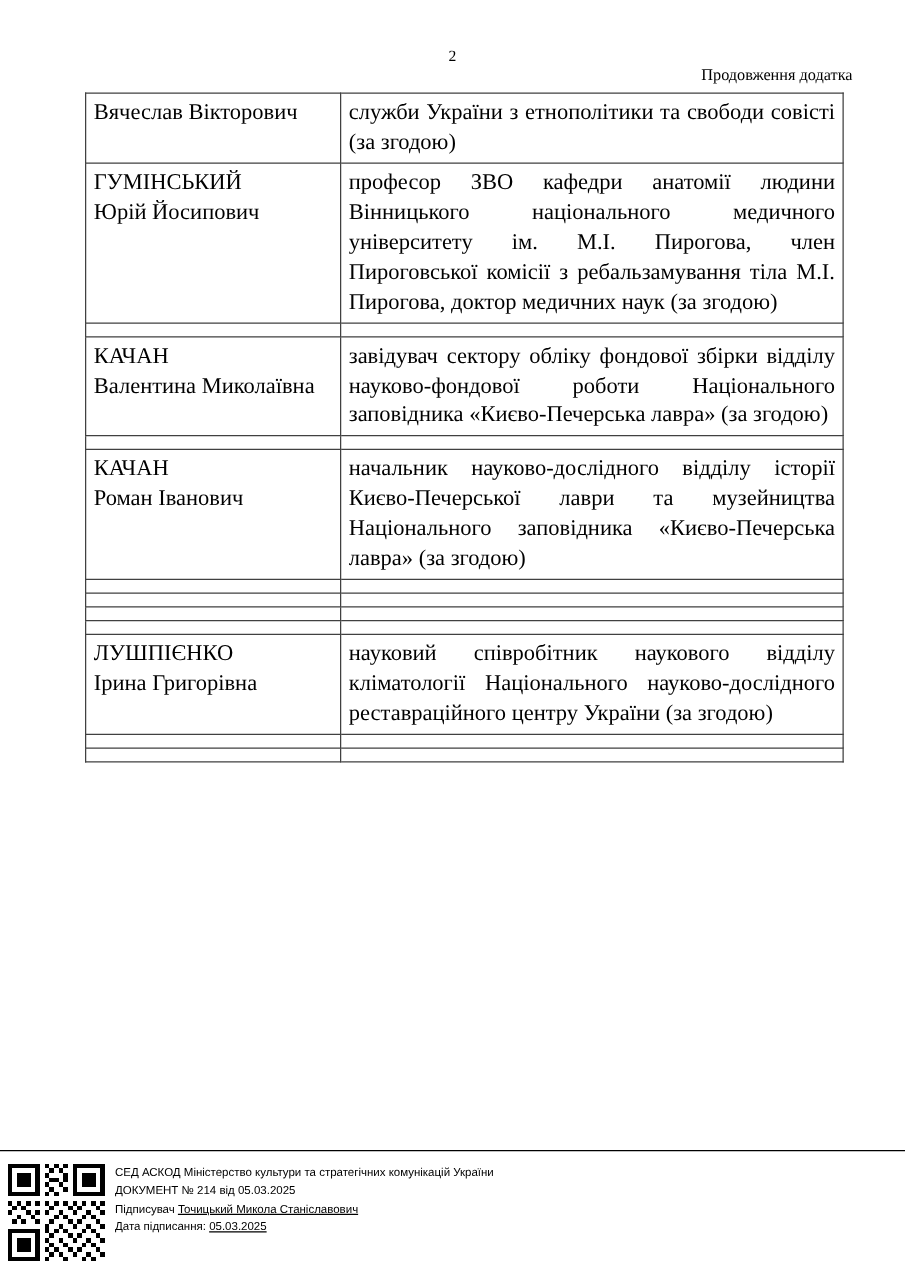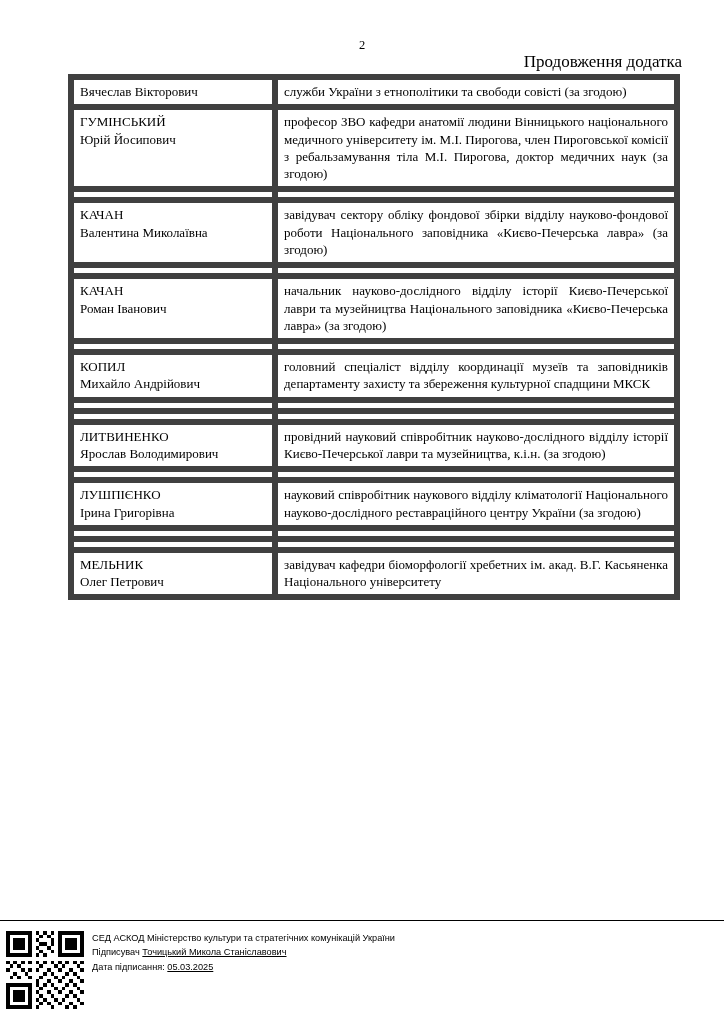--- a/index.html
+++ b/index.html
@@ -23,34 +23,34 @@
     top: 38px;
     left: 0;
     width: 724px;
     text-align: center;
     font-size: 12.5px;
   }
   .continuation {
     position: absolute;
     top: 52px;
     right: 42px;
-    font-size: 17px;
+    font-size: 13px;
   }
   table.doc-table {
     position: absolute;
     top: 74px;
     left: 68px;
     width: 606px;
     border-collapse: collapse;
     table-layout: fixed;
   }
   table.doc-table td {
-    border: 6px solid #404040;
+    border: 1px solid #404040;
     vertical-align: top;
-    font-size: 13px;
+    font-size: 18px;
     line-height: 1.33;
     padding: 3px 6px 4px 6px;
   }
   td.col-name { width: 204px; }
   td.col-desc { width: 402px; text-align: justify; text-align-last: left; }
   tr.spacer td { height: 11px; padding: 0; }
   .nm-line { display: block; white-space: nowrap; }
 
   
   .footer {
@@ -134,46 +134,32 @@
         </td>
         <td class="col-desc">начальник науково-дослідного відділу історії Києво-Печерської лаври та музейництва Національного заповідника «Києво-Печерська лавра» (за згодою)</td>
       </tr>
 
       <tr class="spacer">
         <td class="col-name"></td>
         <td class="col-desc"></td>
       </tr>
 
 
-      <tr>
-        <td class="col-name">
-          <span class="nm-line">КОПИЛ</span>
-          <span class="nm-line">Михайло Андрійович</span>
-        </td>
-        <td class="col-desc">головний спеціаліст відділу координації музеїв та заповідників департаменту захисту та збереження культурної спадщини МКСК</td>
-      </tr>
-
-      <tr class="spacer">
-        <td class="col-name"></td>
-        <td class="col-desc"></td>
-      </tr>
-
-
-      <tr class="spacer">
-        <td class="col-name"></td>
-        <td class="col-desc"></td>
-      </tr>
-
-      <tr>
-        <td class="col-name">
-          <span class="nm-line">ЛИТВИНЕНКО</span>
-          <span class="nm-line">Ярослав Володимирович</span>
-        </td>
-        <td class="col-desc">провідний науковий співробітник науково-дослідного відділу історії Києво-Печерської лаври та музейництва, к.і.н. (за згодою)</td>
-      </tr>
+
+      <tr class="spacer">
+        <td class="col-name"></td>
+        <td class="col-desc"></td>
+      </tr>
+
+
+      <tr class="spacer">
+        <td class="col-name"></td>
+        <td class="col-desc"></td>
+      </tr>
+
 
       <tr class="spacer">
         <td class="col-name"></td>
         <td class="col-desc"></td>
       </tr>
 
       <tr>
         <td class="col-name">
           <span class="nm-line">ЛУШПІЄНКО</span>
           <span class="nm-line">Ірина Григорівна</span>
@@ -185,27 +171,20 @@
         <td class="col-name"></td>
         <td class="col-desc"></td>
       </tr>
 
 
       <tr class="spacer">
         <td class="col-name"></td>
         <td class="col-desc"></td>
       </tr>
 
-      <tr>
-        <td class="col-name">
-          <span class="nm-line">МЕЛЬНИК</span>
-          <span class="nm-line">Олег Петрович</span>
-        </td>
-        <td class="col-desc">завідувач кафедри біоморфології хребетних ім. акад. В.Г. Касьяненка Національного університету</td>
-      </tr>
 
     </tbody>
   </table>
 
   <div class="footer">
     <div class="qr">
       <svg width="78" height="78" viewBox="0 0 21 21" shape-rendering="crispEdges">
         <rect width="21" height="21" fill="#fff"></rect>
         <g fill="#000">
           <rect x="0" y="0" width="7" height="1"></rect>
@@ -312,20 +291,21 @@
             <rect x="20" y="19" width="1" height="1"></rect>
           <rect x="8" y="20" width="1" height="1"></rect>
             <rect x="12" y="20" width="1" height="1"></rect>
             <rect x="16" y="20" width="1" height="1"></rect>
           <rect x="18" y="20" width="1" height="1"></rect>
         </g>
       </svg>
     </div>
     <div class="sig-text">
       <div>СЕД АСКОД Міністерство культури та стратегічних комунікацій України</div>
+      <div>ДОКУМЕНТ № 214 від 05.03.2025</div>
       <div>
         <span>Підписувач </span><span class="u">Точицький Микола Станіславович</span>
       </div>
       <div>
         <span>Дата підписання: </span><span class="u">05.03.2025</span>
       </div>
     </div>
   </div>
 
 </div>

